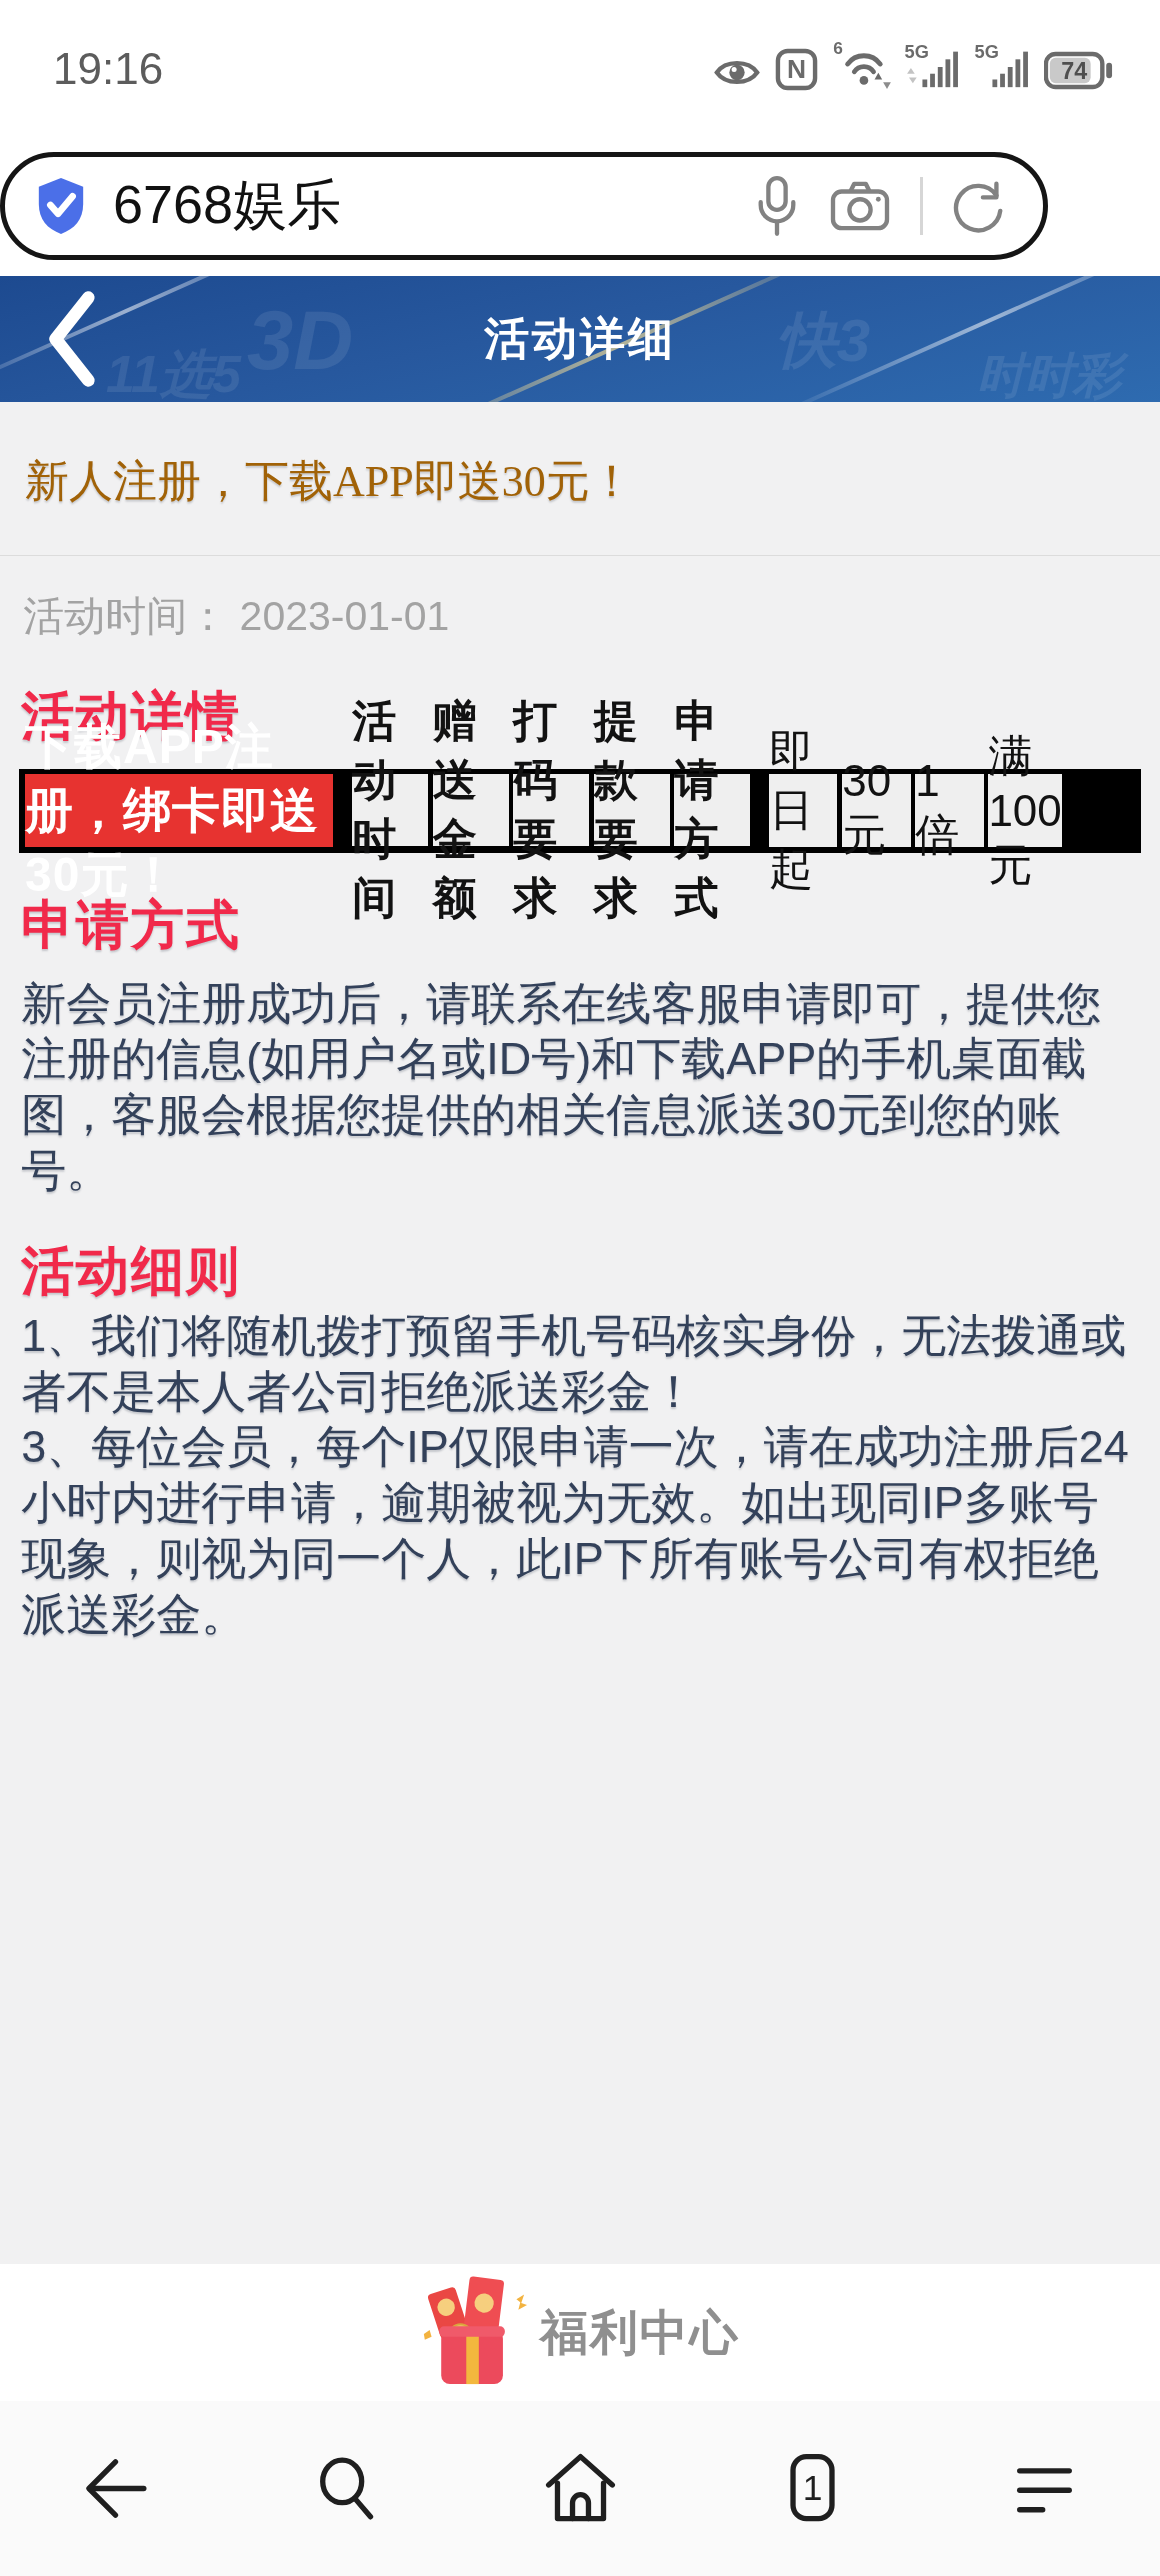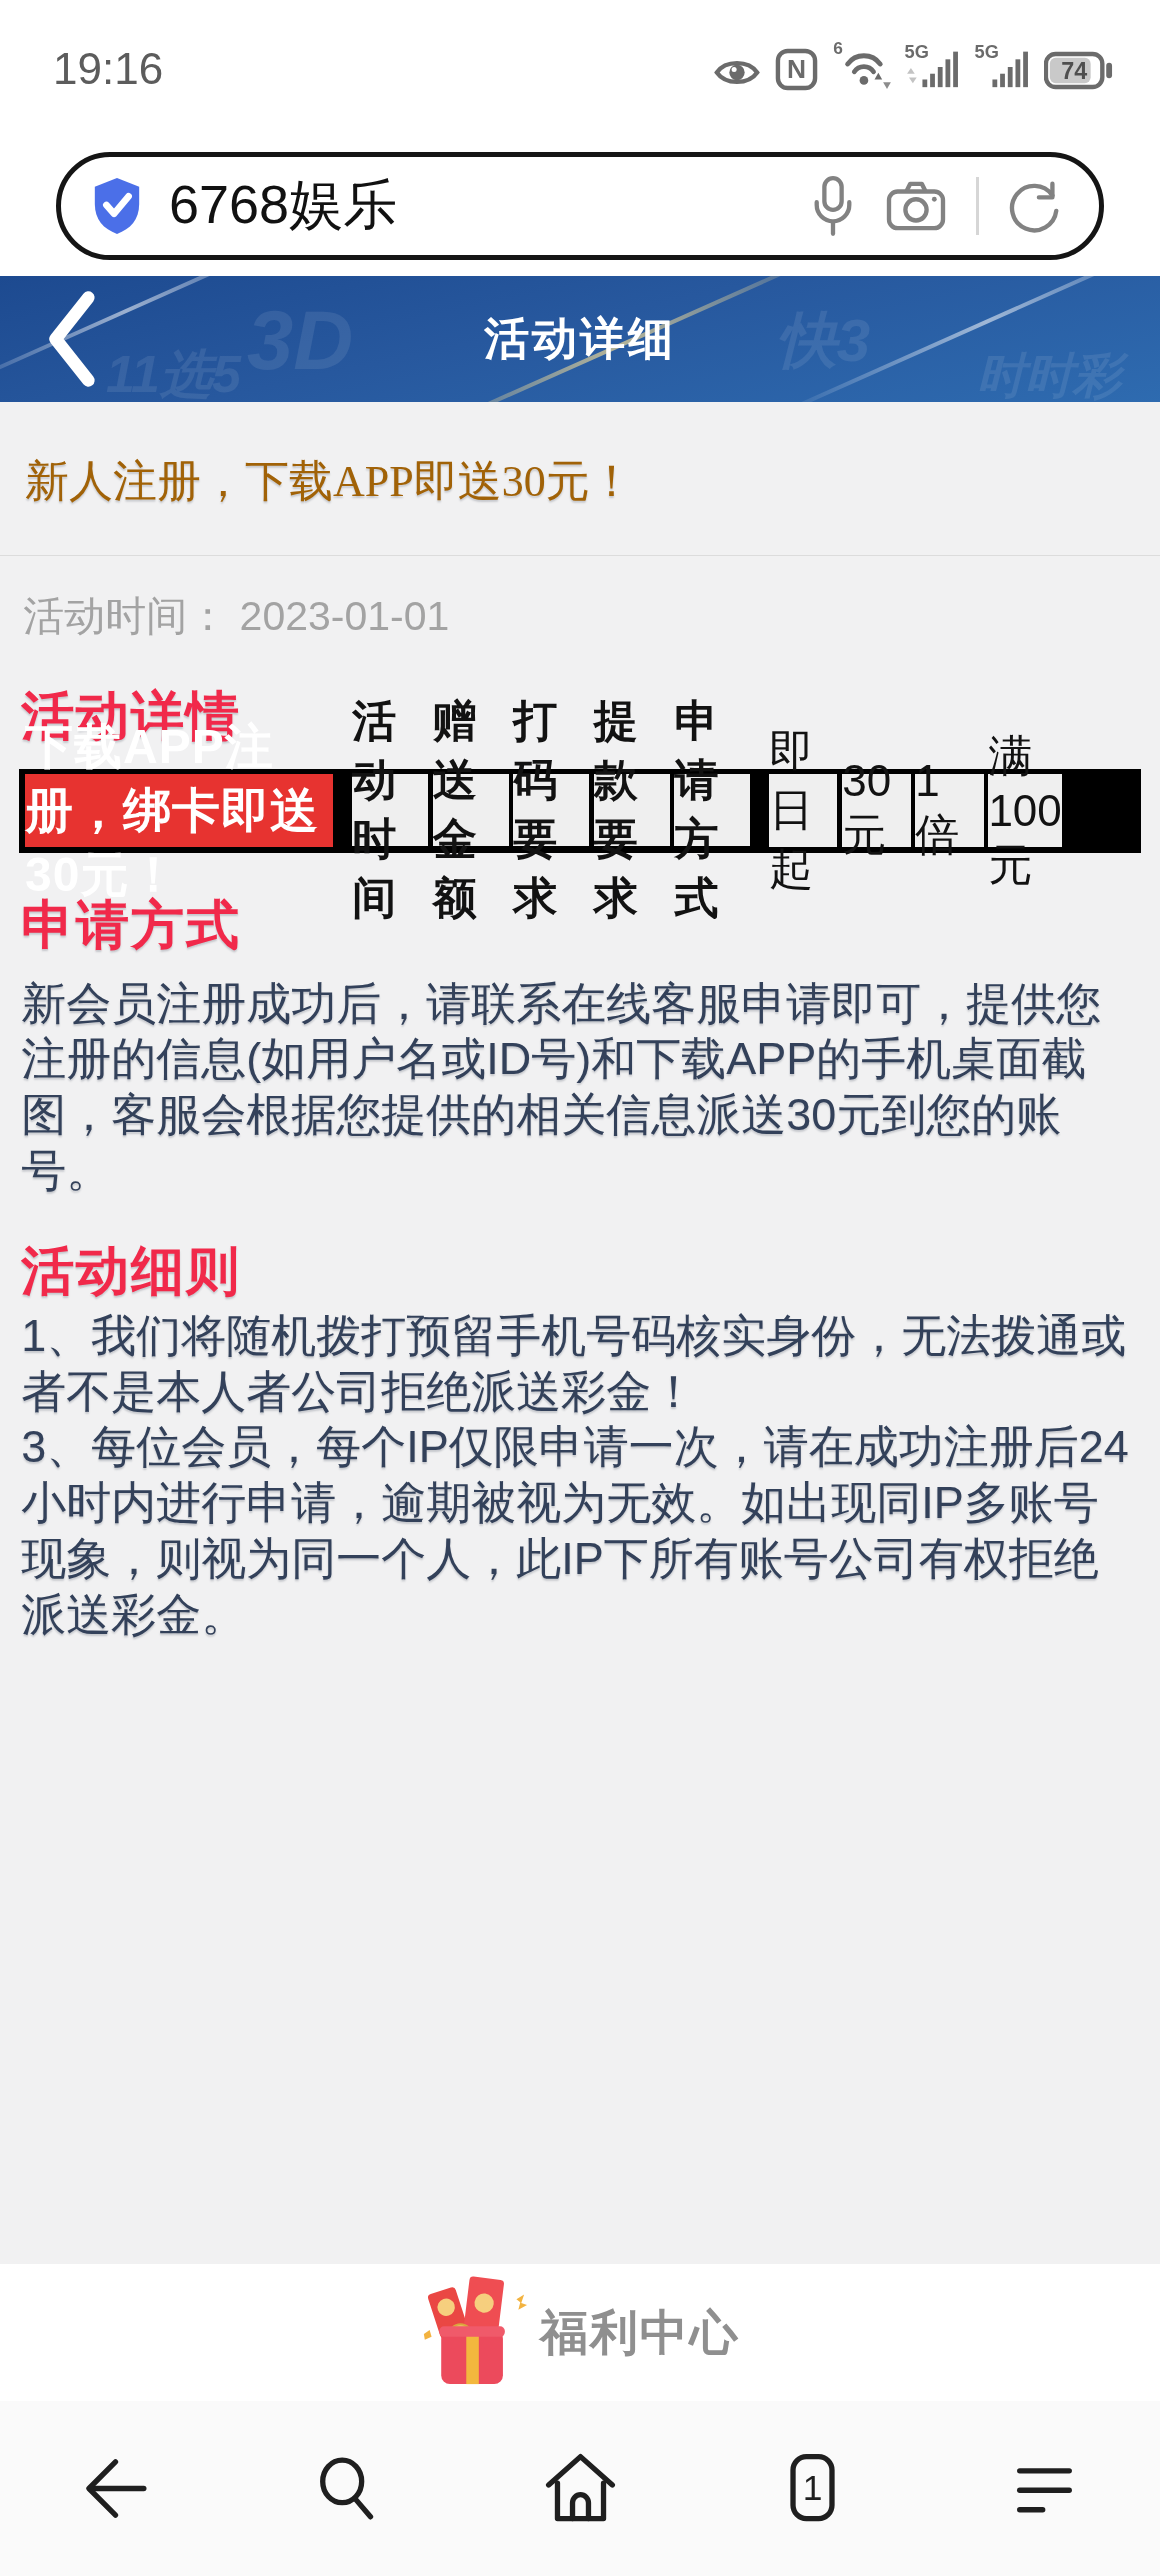--- a/index.html
+++ b/index.html
@@ -8,21 +8,21 @@
   .phone{position:relative;width:1160px;height:2576px;display:flex;flex-direction:column;background:#fff;}
 
   
   .status-bar{height:97px;display:flex;align-items:flex-end;justify-content:space-between;
               padding:0 46px 5.8px 53px;box-sizing:border-box;background:#fff;}
   .status-time{font-size:44px;color:#5c5c5c;line-height:1;}
   .status-icons{display:flex;align-items:flex-end;gap:13.5px;}
   .status-icons svg{display:block;}
 
   
-  .url-row{height:179px;background:#fff;display:flex;align-items:flex-end;justify-content:center;
+  .url-row{height:179px;background:#fff;display:flex;align-items:flex-end;justify-content:flex-start;
            padding-bottom:16.4px;box-sizing:border-box;}
   .url-pill{width:1048px;height:108px;border:5.8px solid #151515;border-radius:58px;background:#fff;
             display:flex;align-items:center;box-sizing:border-box;padding:0 35px 0 29px;}
   .url-query{font-size:54px;color:#111;font-weight:500;margin-left:25px;flex:1;
              white-space:nowrap;overflow:hidden;}
   .url-actions{display:flex;align-items:center;gap:29px;}
   .url-divider{width:2.9px;height:58px;background:#d6d6d6;}
 
   
   .app-header{position:relative;height:126px;overflow:hidden;

